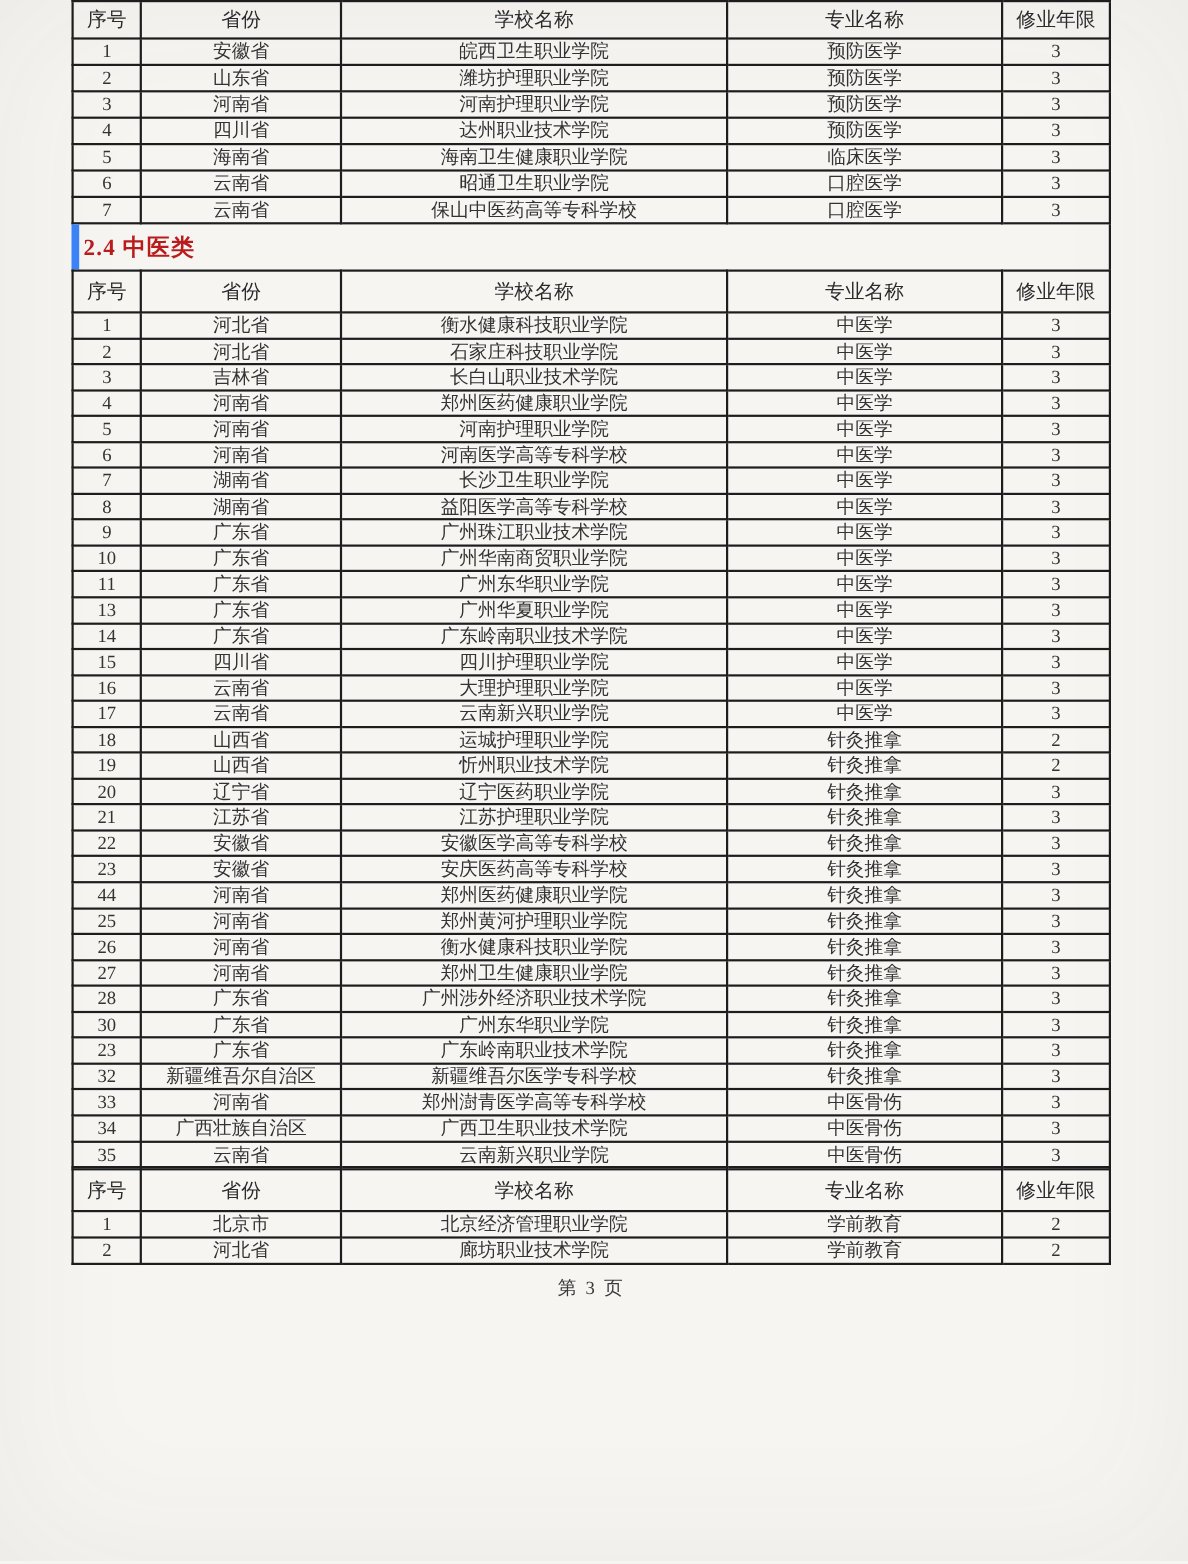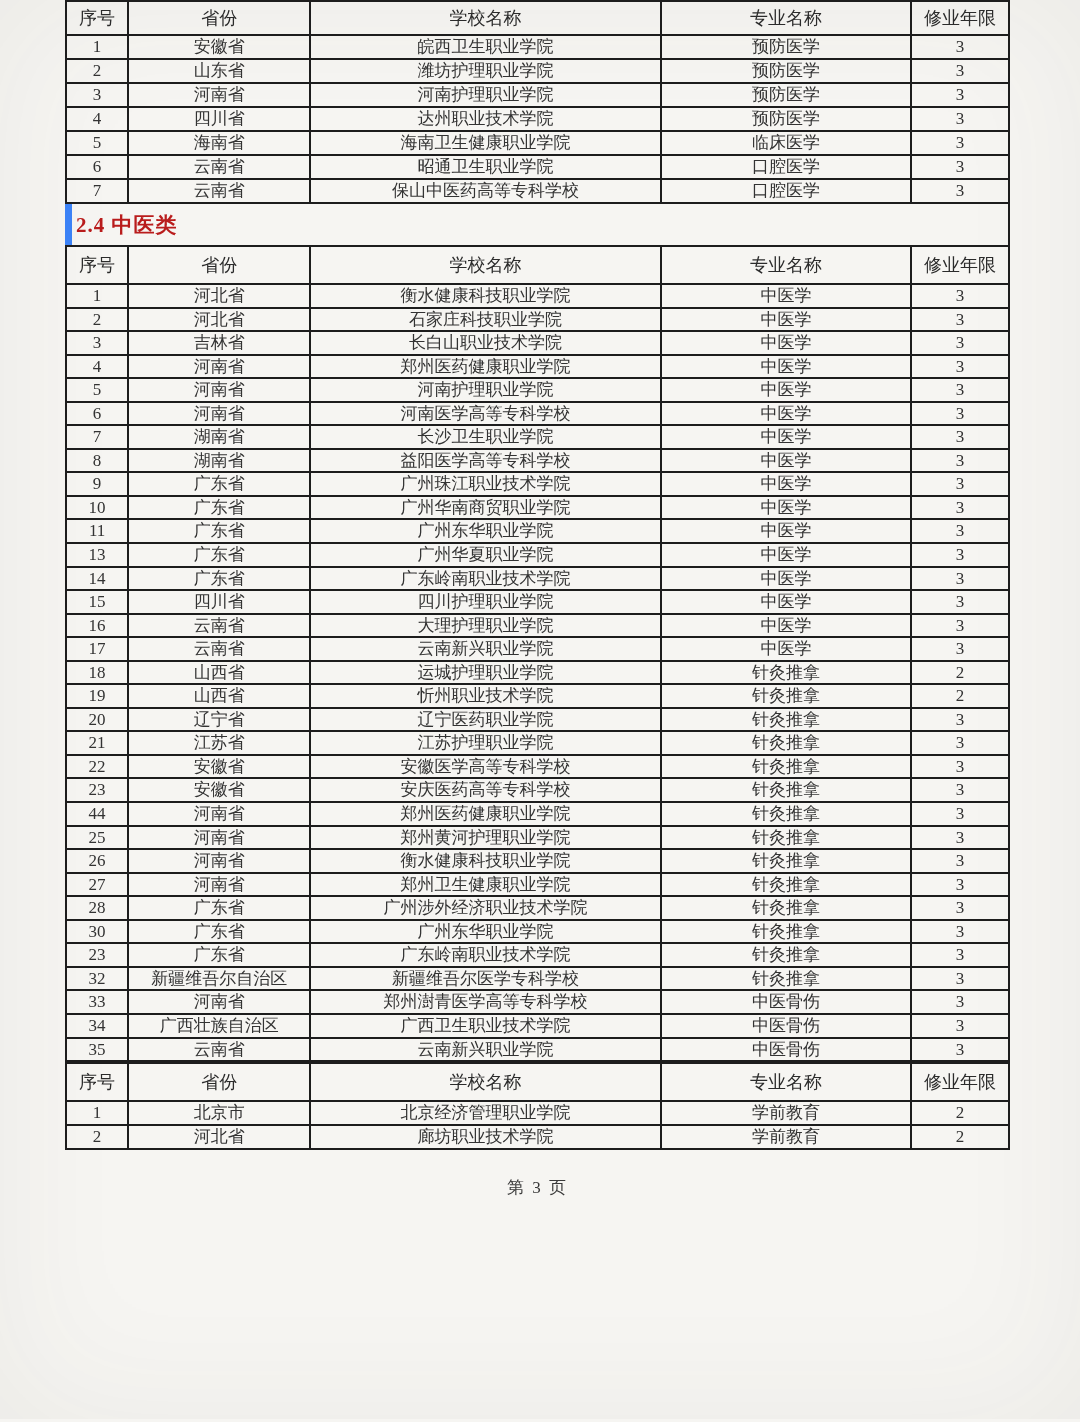--- a/index.html
+++ b/index.html
@@ -55,21 +55,21 @@
     border-right: 2px solid #1d1d1d;
     display: flex;
     align-items: center;
     padding-left: 4px;
     font-size: 21px;
     font-weight: bold;
     color: #b91c1c;
     letter-spacing: 1px;
   }
   .footer {
-    margin-top: 26px;
+    margin-top: 9px;
     width: 945px;
     text-align: center;
     font-size: 17px;
     color: #3a3a3a;
     letter-spacing: 2px;
   }
 </style>
 </head>
 <body>
 

